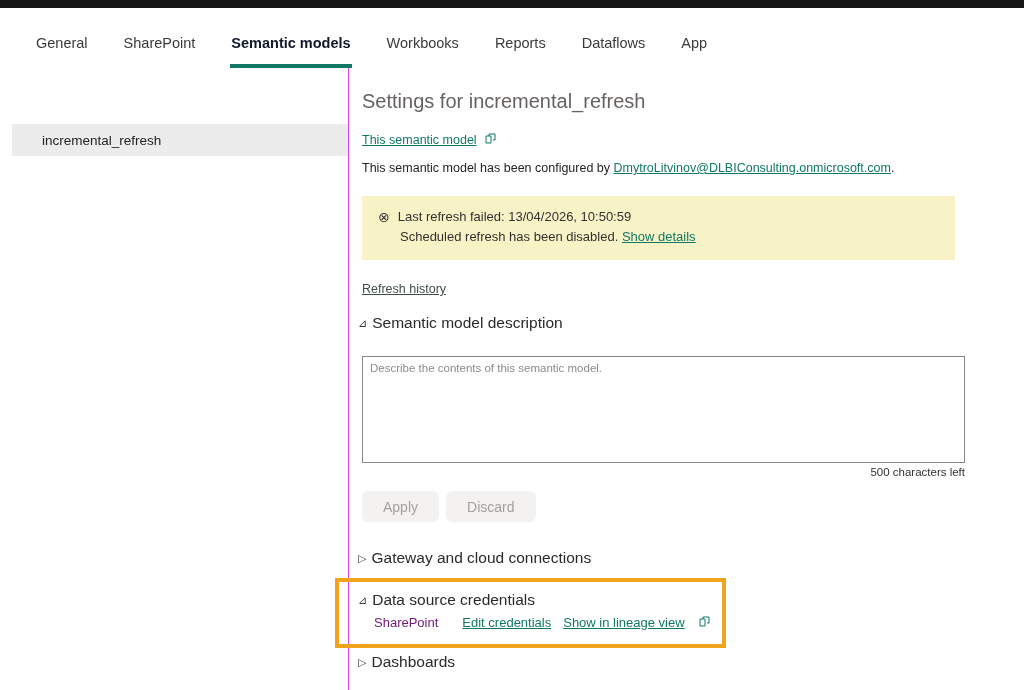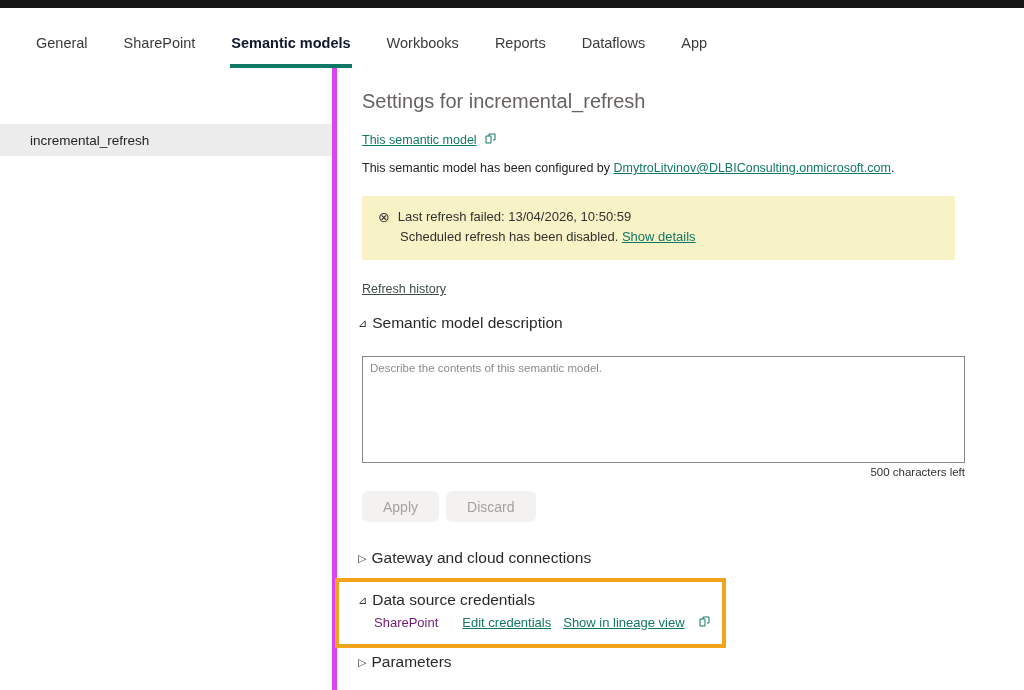--- a/index.html
+++ b/index.html
@@ -8,22 +8,22 @@
   .page { position:relative; width:1024px; height:690px; background:#fff; }
 
   .topbar { position:absolute; top:0; left:0; width:1024px; height:8px; background:#161616; }
 
   .tabbar { position:absolute; top:8px; left:0; width:1024px; height:60px;
     display:flex; align-items:flex-end; padding-left:35px; gap:34px; }
   .tab { font-size:14.5px; color:#3b3a39; padding:0 1px 13px 1px;
     border-bottom:4px solid transparent; cursor:pointer; white-space:nowrap; }
   .tab.active { font-weight:bold; color:#0f172a; border-bottom-color:#117865; }
 
-  .sidebar { position:absolute; top:68px; left:0; width:337px; height:622px;
-    border-right:5px solid #d946ef; }
+  .sidebar { position:absolute; top:68px; left:12px; width:337px; height:622px;
+    border-right:1px solid #d946ef; }
   .sidebar-selected { margin-top:56px; height:32px; background:#ececec;
     display:flex; align-items:center; padding-left:30px; font-size:13.5px; color:#252423; cursor:pointer; }
 
   .main { position:absolute; top:90px; left:362px; width:640px; }
   .abs { position:absolute; }
 
   .page-title { top:0; left:0; font-size:20px; color:#666260; font-weight:400; }
 
   a, .link { color:#117865; text-decoration:underline; cursor:pointer; }
 
@@ -151,17 +151,17 @@
         <span class="ext-icon">
           <svg width="11" height="11" viewBox="0 0 11 11">
               <path d="M1 3 h5 v7 h-5 z M4 3 v-2 h6 v6 h-2" fill="none" stroke="#117865" stroke-width="1"></path>
             </svg>
         </span>
       </div>
     </div>
 
     <div class="abs section-head params-head">
       <span class="tri">▷</span>
-      <span>Parameters</span>
+      <span>Dashboards</span>
     </div>
 
   </div>
 </div>
 
 </body></html>

